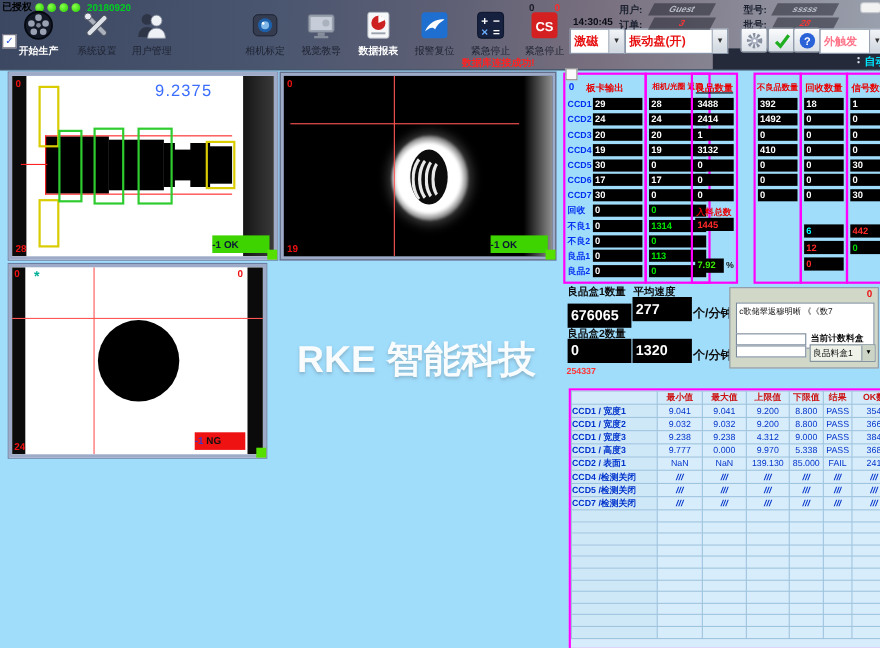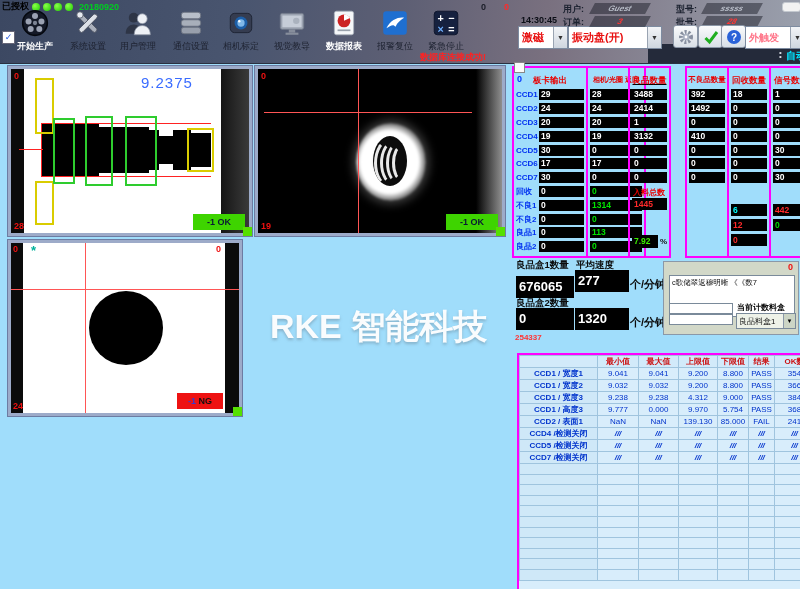--- a/index.html
+++ b/index.html
@@ -41,21 +41,21 @@
     background:linear-gradient(#fafbfc,#d9dfe6);display:flex;align-items:center;justify-content:center;}
   #status-msg{position:absolute;left:420px;top:51px;font-size:9px;font-weight:bold;color:#ff2222;}
   #mode-dots{position:absolute;left:779px;top:51px;color:#d8dce6;font-size:8px;line-height:4px;}
   #mode-label{position:absolute;left:786px;top:49px;font-size:10px;font-weight:bold;color:#00e5ff;white-space:nowrap;}
 
   
   .cam{position:absolute;border:3px solid #9dabc9;box-shadow:0 0 0 1px #6d7ca2;background:#fff;}
   .cam-inner{position:relative;width:100%;height:100%;overflow:hidden;}
   .corner-sq{position:absolute;right:-3px;bottom:-3px;width:9px;height:9px;background:#55e000;z-index:5;}
   .cam-num{position:absolute;font-size:9px;font-weight:bold;color:#ee1111;z-index:4;}
-  .res-box{position:absolute;height:16px;z-index:4;font-size:9px;font-weight:bold;line-height:16px;text-align:center;}
+  .res-box{position:absolute;height:16px;z-index:4;font-size:9px;font-weight:bold;line-height:16px;}
   .res-ok{background:#3ed400;color:#0a1a33;}
   .res-ng{background:#ee1212;color:#111;}
   .res-ng b{color:#3a3acc;}
   #cam1{left:8px;top:66px;width:238px;height:164px;}
   #cam2{left:255px;top:66px;width:244px;height:164px;background:#000;}
   #cam3{left:8px;top:240px;width:228px;height:170px;}
   .bar{position:absolute;background:#0b0b0b;top:0;bottom:0;}
   .p-rect{position:absolute;background:#000;}
   .notch{position:absolute;background:#fff;}
   .yl{position:absolute;border:2px solid #d9cc00;background:transparent;}
@@ -127,21 +127,21 @@
   #g-combo .arrow{width:11px;height:100%;background:#ccd5c5;border-left:1px solid #8a98a8;font-size:6px;
     display:flex;align-items:center;justify-content:center;flex:none;}
 
   
   #results-table{position:absolute;left:517px;top:353px;width:300px;height:234px;border:2px solid #ff00ff;
     background:#d8edfb;overflow:hidden;}
   #results-table table{border-collapse:collapse;table-layout:fixed;width:295px;}
   #results-table td,#results-table th{border:1px solid #9fc4de;padding:0;height:9.6px;font-size:8px;
     overflow:hidden;white-space:nowrap;}
   #results-table th{height:11px;color:#cc1111;font-weight:bold;text-align:center;background:#d2eafa;}
-  .rt-label{text-align:center;padding-right:2px;color:#0033cc;font-weight:bold;background:#cfe8f8;}
+  .rt-label{text-align:left;padding-right:2px;color:#0033cc;font-weight:bold;background:#cfe8f8;}
   .rt-val{text-align:center;color:#0033cc;}
   .rt-slash{font-style:italic;font-weight:bold;}
 </style>
 </head>
 <body>
 
 <div id="toolbar">
   <div id="toolbar-darkstrip"></div>
 
   <div class="tb-title">
@@ -183,30 +183,20 @@
     <div class="ic">
       <svg width="30" height="30" viewBox="0 0 28 28">
           <circle cx="10" cy="9" r="4.6" fill="#2e3546"></circle>
           <path d="M2.5 24c0-6 3.8-8.6 7.5-8.6s7.5 2.6 7.5 8.6z" fill="#2e3546"></path>
           <circle cx="18" cy="10" r="4.6" fill="#eef1f6" stroke="#8a92a2" stroke-width=".7"></circle>
           <path d="M10.5 25c0-6 3.8-8.6 7.5-8.6s7.5 2.6 7.5 8.6z" fill="#eef1f6" stroke="#8a92a2" stroke-width=".7"></path>
         </svg>
     </div>
     <div class="lbl">用户管理</div>
   </div>
-  <div class="tb-btn" style="left:164px">
-    <div class="ic">
-      <svg width="30" height="30" viewBox="0 0 28 28">
-          <rect x="5" y="4" width="18" height="6" rx="2.5" fill="#b8bfca" stroke="#6a7180" stroke-width=".8"></rect>
-          <rect x="5" y="11" width="18" height="6" rx="2.5" fill="#a8afba" stroke="#6a7180" stroke-width=".8"></rect>
-          <rect x="5" y="18" width="18" height="6" rx="2.5" fill="#989fac" stroke="#6a7180" stroke-width=".8"></rect>
-        </svg>
-    </div>
-    <div class="lbl">通信设置</div>
-  </div>
   <div class="tb-btn" style="left:214px">
     <div class="ic">
       <svg width="30" height="30" viewBox="0 0 28 28">
           <rect x="4" y="5" width="20" height="18" rx="4" fill="#353c50" stroke="#1b2130" stroke-width=".8"></rect>
           <circle cx="14" cy="14" r="6" fill="#1d5fa8"></circle>
           <circle cx="14" cy="14" r="3.4" fill="#7fb7e8"></circle>
           <circle cx="12.4" cy="12.4" r="1.1" fill="#fff"></circle>
         </svg>
     </div>
     <div class="lbl">相机标定</div>
@@ -244,20 +234,29 @@
     <div class="lbl">报警复位</div>
   </div>
   <div class="tb-btn" style="left:419px">
     <div class="ic">
       <svg width="30" height="30" viewBox="0 0 28 28">
           <rect x="3" y="3" width="22" height="22" rx="3" fill="#16213f" stroke="#0a1228" stroke-width=".8"></rect>
           <text x="9" y="13.5" font-size="10" fill="#ffffff" font-weight="bold" text-anchor="middle">+</text>
           <text x="19" y="13.5" font-size="10" fill="#ffffff" font-weight="bold" text-anchor="middle">−</text>
           <text x="9" y="23.5" font-size="10" fill="#6fb0ff" font-weight="bold" text-anchor="middle">×</text>
           <text x="19" y="23.5" font-size="10" fill="#ffffff" font-weight="bold" text-anchor="middle">=</text>
+        </svg>
+    </div>
+    <div class="lbl">紧急停止</div>
+  </div>
+  <div class="tb-btn" style="left:468px">
+    <div class="ic">
+      <svg width="30" height="30" viewBox="0 0 28 28">
+          <rect x="3" y="3" width="22" height="22" rx="3" fill="#d42020"></rect>
+          <text x="14" y="18.5" font-size="11" fill="#fff" font-weight="bold" text-anchor="middle">CS</text>
         </svg>
     </div>
     <div class="lbl">紧急停止</div>
   </div>
   <span class="estop-zero" style="left:481px;color:#1a1d28">0</span>
   <span class="estop-zero" style="left:504px;color:#ff2a2a">0</span>
 
   <span id="tb-time">14:30:45</span>
 
   <div class="combo" id="combo-magnet">
@@ -661,21 +660,21 @@
           <td class="rt-val">4.312</td>
           <td class="rt-val">9.000</td>
           <td class="rt-val">PASS</td>
           <td class="rt-val">384</td>
         </tr>
         <tr>
           <td class="rt-label">CCD1 / 高度3</td>
           <td class="rt-val">9.777</td>
           <td class="rt-val">0.000</td>
           <td class="rt-val">9.970</td>
-          <td class="rt-val">5.754</td>
+          <td class="rt-val">5.338</td>
           <td class="rt-val">PASS</td>
           <td class="rt-val">368</td>
         </tr>
         <tr>
           <td class="rt-label">CCD2 / 表面1</td>
           <td class="rt-val">NaN</td>
           <td class="rt-val">NaN</td>
           <td class="rt-val">139.130</td>
           <td class="rt-val">85.000</td>
           <td class="rt-val">FAIL</td>

